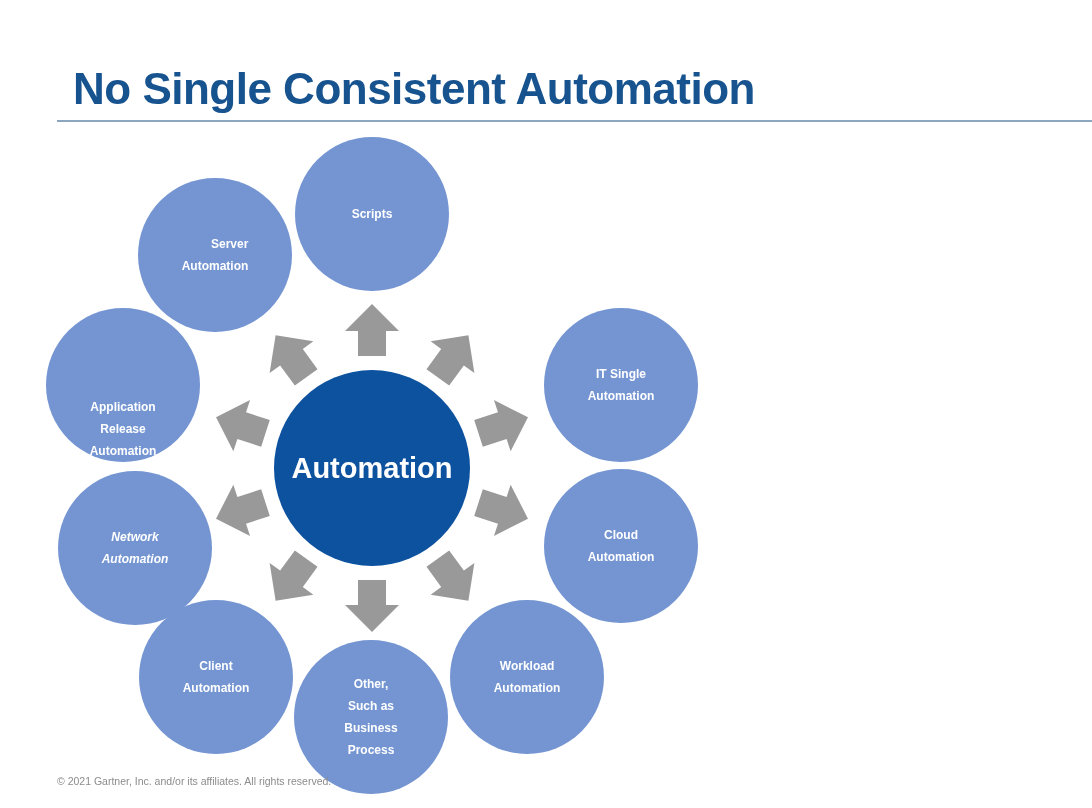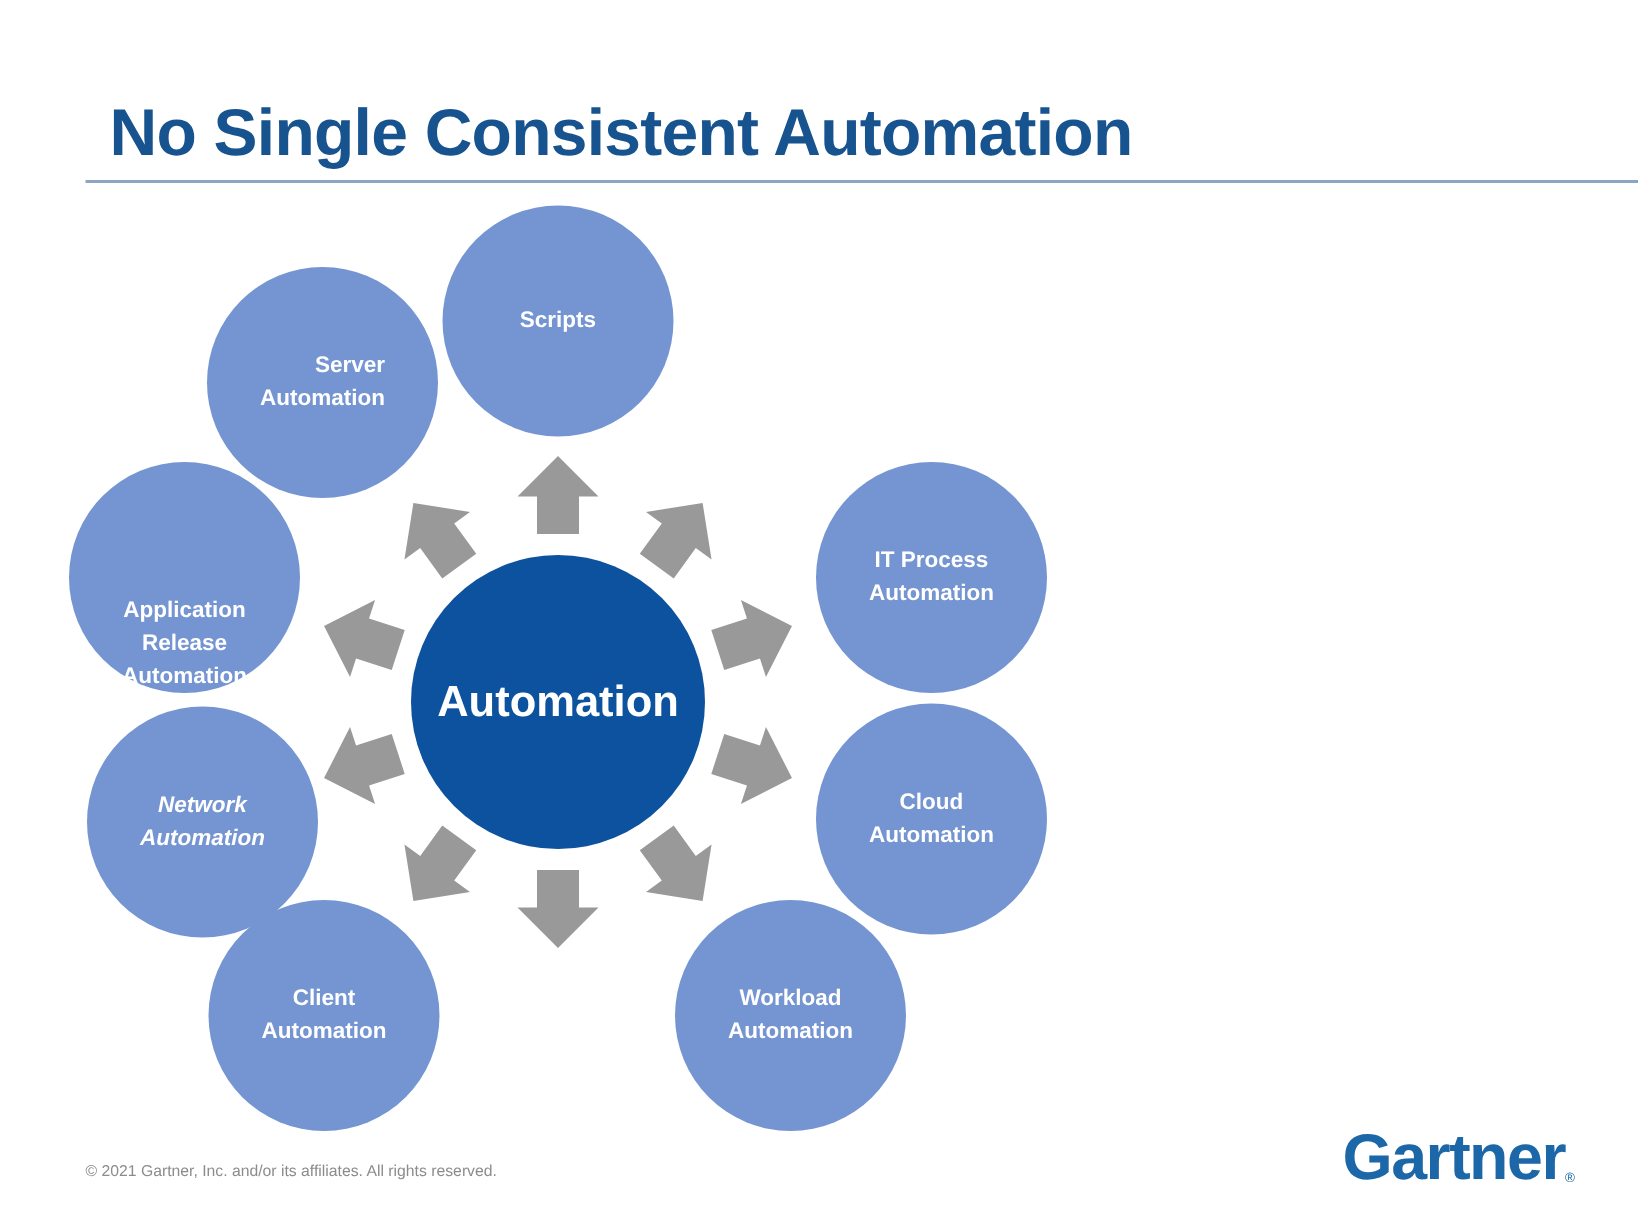--- a/index.html
+++ b/index.html
@@ -51,21 +51,21 @@
     border-radius: 50%;
     background: #7495D2;
     display: flex;
     align-items: center;
     justify-content: center;
     text-align: center;
   }
   .node-label {
     color: #ffffff;
     font-weight: bold;
-    font-size: 15px;
+    font-size: 12px;
     line-height: 22px;
     white-space: pre-line;
   }
   .hub {
     position: absolute;
     left: 274px;
     top: 370px;
     width: 196px;
     height: 196px;
     border-radius: 50%;
@@ -144,47 +144,50 @@
   </svg>
 
   <div class="hub">
     <span class="hub-label">Automation</span>
   </div>
 
   <div class="node n-scripts">
     <span class="node-label">Scripts</span>
   </div>
   <div class="node n-it-process">
-    <span class="node-label">IT Process
+    <span class="node-label">IT Single
 Automation</span>
   </div>
   <div class="node n-cloud">
     <span class="node-label">Cloud
 Automation</span>
   </div>
   <div class="node n-workload">
     <span class="node-label">Workload
 Automation</span>
+  </div>
+  <div class="node n-other">
+    <span class="node-label">Other,
+Such as
+Business
+Process</span>
   </div>
   <div class="node n-client">
     <span class="node-label">Client
 Automation</span>
   </div>
   <div class="node n-network">
     <span class="node-label">Network
 Automation</span>
   </div>
   <div class="node n-app-release">
     <span class="node-label">Application
 Release
 Automation</span>
   </div>
   <div class="node n-server">
     <span class="node-label">Server
 Automation</span>
   </div>
 
   <div class="copyright">© 2021 Gartner, Inc. and/or its affiliates. All rights reserved.</div>
-  <div class="logo">
-    <span class="logo-text">Gartner</span><span class="logo-reg">®</span>
-  </div>
 
 </div>
 
 </body></html>

